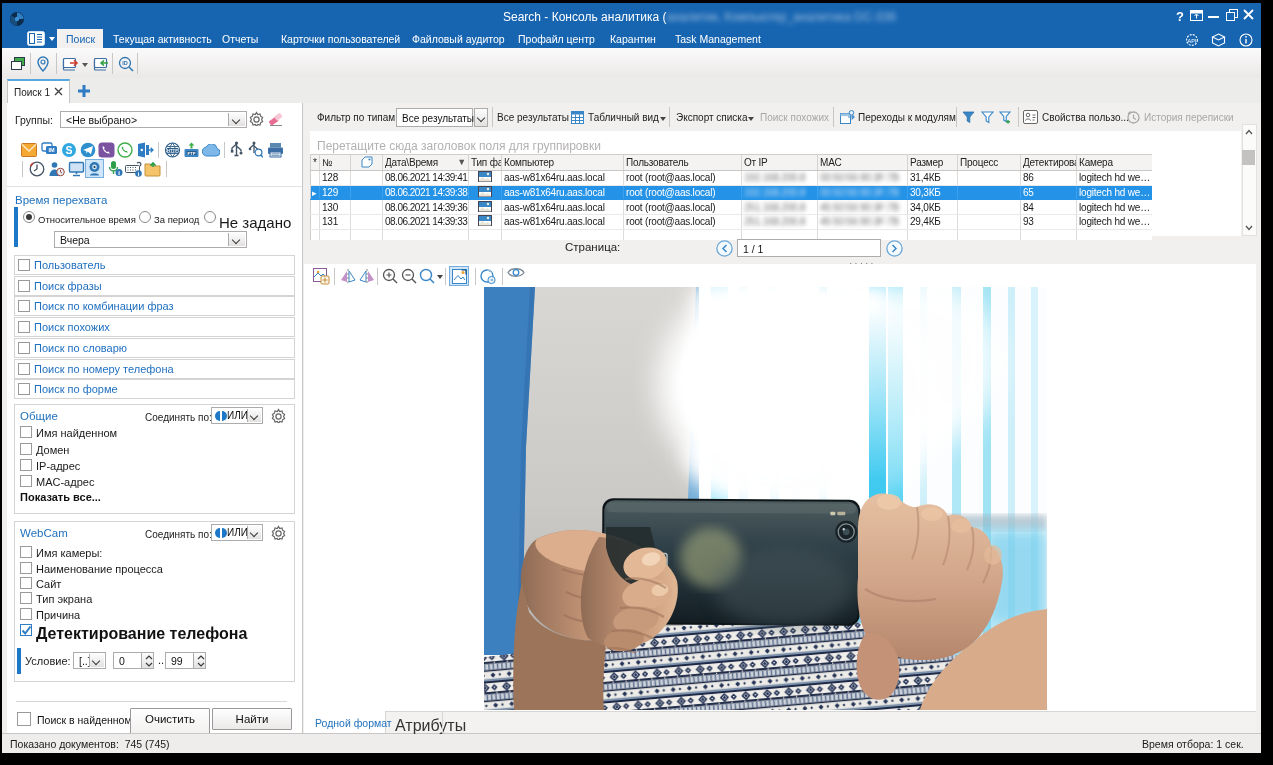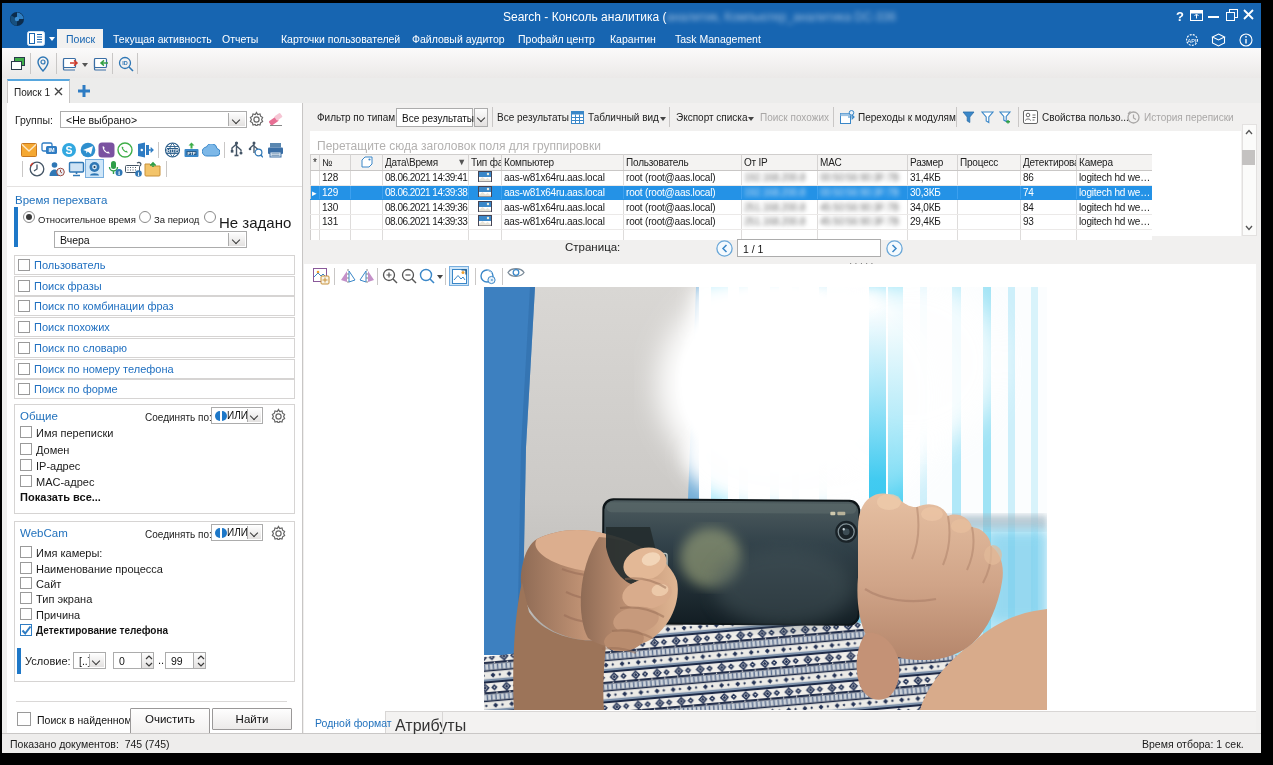--- a/index.html
+++ b/index.html
@@ -308,21 +308,21 @@
     <div class="txt" style="left:15px;font-size:10px">ИЛИ</div>
     <div class="carr" style="width:13px">
       <div class="chev" style="left:2.5px"></div>
     </div>
   </div>
 <svg class="abs" style="left:271px;top:408px" width="15" height="15" viewBox="0 0 15 15">
     <path d="M7.5 1.5 l1.2 2 2.3-.6 .6 2.3 2 1.2 -1 2.1 1 2.1 -2 1.2 -.6 2.3 -2.3-.6 -1.2 2 -1.2-2 -2.3 .6 -.6-2.3 -2-1.2 1-2.1 -1-2.1 2-1.2 .6-2.3 2.3 .6z" fill="none" stroke="#666" stroke-width="1.2"></path>
     <circle cx="7.5" cy="8.5" r="2.6" fill="none" stroke="#666" stroke-width="1.2"></circle>
   </svg>
 <div class="cb" style="left:20px;top:426px"></div>
-<div class="abs t115" style="left:36px;top:427px">Имя переписки</div>
+<div class="abs t115" style="left:36px;top:427px">Имя найденном</div>
 <div class="cb" style="left:20px;top:443px"></div>
 <div class="abs t115" style="left:36px;top:444px">Домен</div>
 <div class="cb" style="left:20px;top:459px"></div>
 <div class="abs t115" style="left:36px;top:460px">IP-адрес</div>
 <div class="cb" style="left:20px;top:475px"></div>
 <div class="abs t115" style="left:36px;top:476px">MAC-адрес</div>
 <div class="abs" style="left:20px;top:491px;font-size:11px;color:#111;font-weight:bold">Показать все...</div>
 
 <div class="abs" style="left:14px;top:521px;width:281px;height:161px;border:1px solid #d6d4d3;box-sizing:border-box;background:#fff"></div>
 <div class="abs" style="left:20px;top:527px;font-size:11.5px;color:#2272bd">WebCam</div>
@@ -348,21 +348,21 @@
 <div class="cb" style="left:20px;top:577px"></div>
 <div class="abs t115" style="left:36px;top:578px">Сайт</div>
 <div class="cb" style="left:20px;top:592px"></div>
 <div class="abs t115" style="left:36px;top:593px">Тип экрана</div>
 <div class="cb" style="left:20px;top:608px"></div>
 <div class="abs t115" style="left:36px;top:609px">Причина</div>
 <div class="cb" style="left:20px;top:624px;border-color:#2e7cc3"></div>
 <svg class="abs" style="left:21px;top:625px" width="11" height="11" viewBox="0 0 11 11">
     <path d="M1.5 5.5 L4.2 8.5 L9.5 1.5" fill="none" stroke="#2e7cc3" stroke-width="2"></path>
   </svg>
-<div class="abs" style="left:36px;top:625px;font-size:10px;color:#111;font-weight:bold">Детектирование телефона</div>
+<div class="abs" style="left:36px;top:625px;font-size:16px;color:#111;font-weight:bold">Детектирование телефона</div>
 <div class="abs" style="left:17px;top:648px;width:4px;height:26px;background:#1e78c8"></div>
 <div class="abs t115" style="left:25px;top:655px">Условие:</div>
 <div class="combo" style="left:73px;top:652px;width:33px;height:17px">
     <div class="txt">[..]</div>
     <div class="carr" style="width:14px">
       <div class="chev" style="left:2.5px"></div>
     </div>
   </div>
 <div class="combo" style="left:113px;top:652px;width:29px;height:17px">
     <div class="txt">0</div>
@@ -524,21 +524,21 @@
               <rect x="1" y="1" width="12" height="5" fill="#3a87c8"></rect>
               <path d="M1 9 l3.5-3 3 2.5 2-1.5 3.5 2.5 v1 h-12z" fill="#e8e4d8"></path>
               <circle cx="10" cy="3" r="1.2" fill="#f0f0e0"></circle>
             </svg></td>
           <td>aas-w81x64ru.aas.local</td>
           <td>root (root@aas.local)</td>
           <td><span class="blr">192.168.200.8</span></td>
           <td><span class="blr">00:50:56:90:3F:7B</span></td>
           <td>30,3КБ</td>
           <td></td>
-          <td>74</td>
+          <td>65</td>
           <td>logitech hd we…</td>
         </tr>
 <tr>
           <td style="padding:0 1px;font-size:9px"></td>
           <td>130</td>
           <td></td>
           <td style="letter-spacing:-0.5px">08.06.2021 14:39:36</td>
           <td style="text-align:center"><svg width="14" height="11" viewBox="0 0 14 11">
               <rect x="0.5" y="0.5" width="13" height="10" fill="#fff" stroke="#445"></rect>
               <rect x="1" y="1" width="12" height="5" fill="#3a87c8"></rect>

